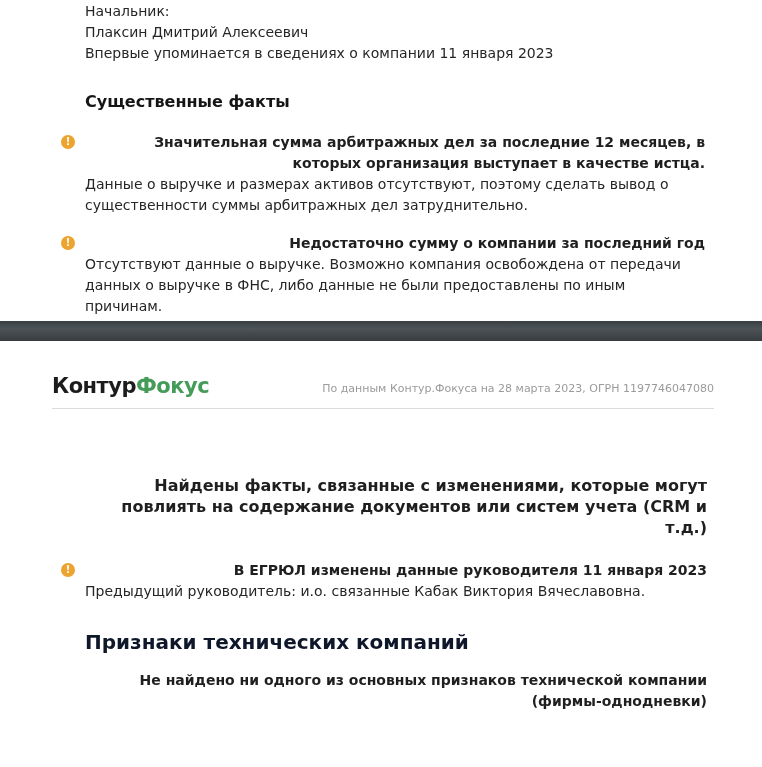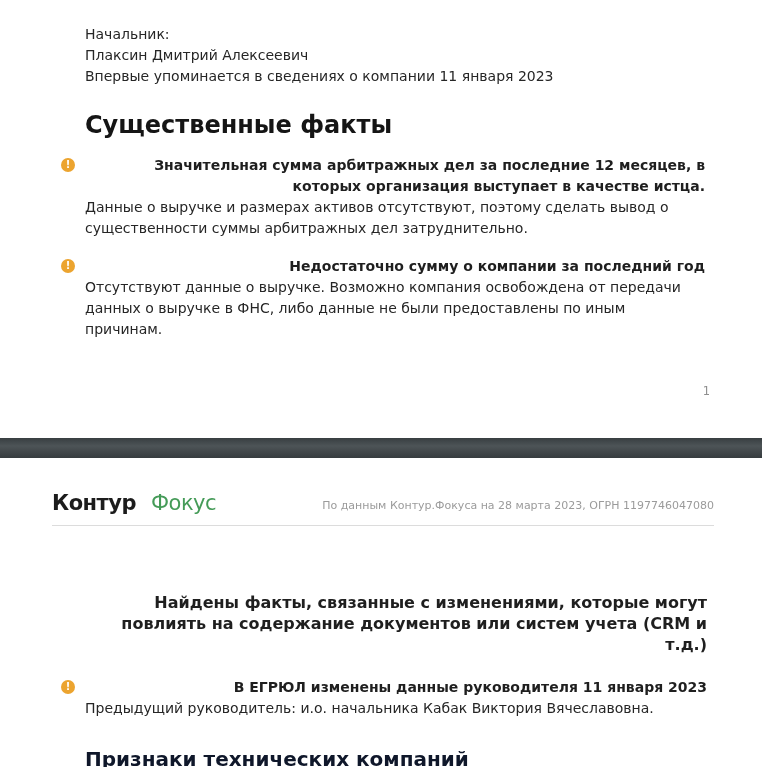--- a/index.html
+++ b/index.html
@@ -4,29 +4,29 @@
 <style>
   * { margin: 0; padding: 0; box-sizing: border-box; }
   html, body {
     width: 762px; height: 767px;
     background: #ffffff;
     font-family: "DejaVu Sans", "Liberation Sans", sans-serif;
     color: #222222;
     overflow: hidden;
   }
   .page { position: relative; background: #ffffff; }
-  .page-1 { height: 438px; padding-top: 24px; }
+  .page-1 { height: 321px; padding-top: 1px; }
   .page-2 { height: 289px; }
 
   .content { margin-left: 85px; width: 620px; }
   .body-text { font-size: 14px; line-height: 21px; color: #262626; }
   .bold { font-weight: bold; color: #1f1f1f; text-align: right; }
 
   h1.section-title {
-    font-size: 24px; font-weight: bold; color: #151515;
+    font-size: 16px; font-weight: bold; color: #151515;
     margin-top: 25px; line-height: 26px;
   }
 
   .fact { position: relative; margin-top: 17px; }
   .fact-icon {
     position: absolute; left: -24px; top: 3px;
     width: 14px; height: 14px; border-radius: 50%;
     color: #ffffff; font-size: 10px; font-weight: bold;
     display: flex; align-items: center; justify-content: center;
     line-height: 14px;
@@ -42,21 +42,21 @@
     height: 20px;
     background: linear-gradient(180deg, #383e41 0%, #4d5457 40%, #454b4e 60%, #363c3f 100%);
   }
 
   .page2-header {
     display: flex; justify-content: space-between; align-items: flex-end;
     margin: 33px 48px 0 52px;
   }
   .logo { font-size: 21px; line-height: 24px; letter-spacing: -0.5px; }
   .logo .logo-kontur { font-weight: bold; color: #1c1c1c; }
-  .logo .logo-fokus { font-weight: normal; color: #459b58; margin-left: 15px; }
+  .logo .logo-fokus { font-weight: bold; color: #459b58; margin-left: 0; }
   .header-note { font-size: 11px; color: #9b9b9b; padding-bottom: 3px; }
 
   .header-divider {
     border: none; border-top: 1px solid #dcdcdc;
     margin: 10px 48px 0 52px;
   }
 
   .content-2 { margin-left: 85px; width: 622px; margin-top: 66px; }
   .intro { font-size: 16px; line-height: 21px; }
   h2.section-title {
@@ -108,21 +108,21 @@
 
   <hr class="header-divider">
 
   <div class="content-2">
 
     <p class="intro bold">Найдены факты, связанные с изменениями, которые могут повлиять на содержание документов или систем учета (CRM и т.д.)</p>
 
     <div class="fact" style="margin-top:22px;">
       <span class="fact-icon warning">!</span>
       <p class="body-text bold">В ЕГРЮЛ изменены данные руководителя 11 января 2023</p>
-      <p class="body-text">Предыдущий руководитель: и.о. начальника Кабак Виктория Вячеславовна.</p>
+      <p class="body-text">Предыдущий руководитель: и.о. связанные Кабак Виктория Вячеславовна.</p>
     </div>
 
     <h2 class="section-title">Признаки технических компаний</h2>
 
     <div class="fact" style="margin-top:15px;">
 
       <p class="fact-title bold">Не найдено ни одного из основных признаков технической компании (фирмы-однодневки)</p>
     </div>
 
   </div>

